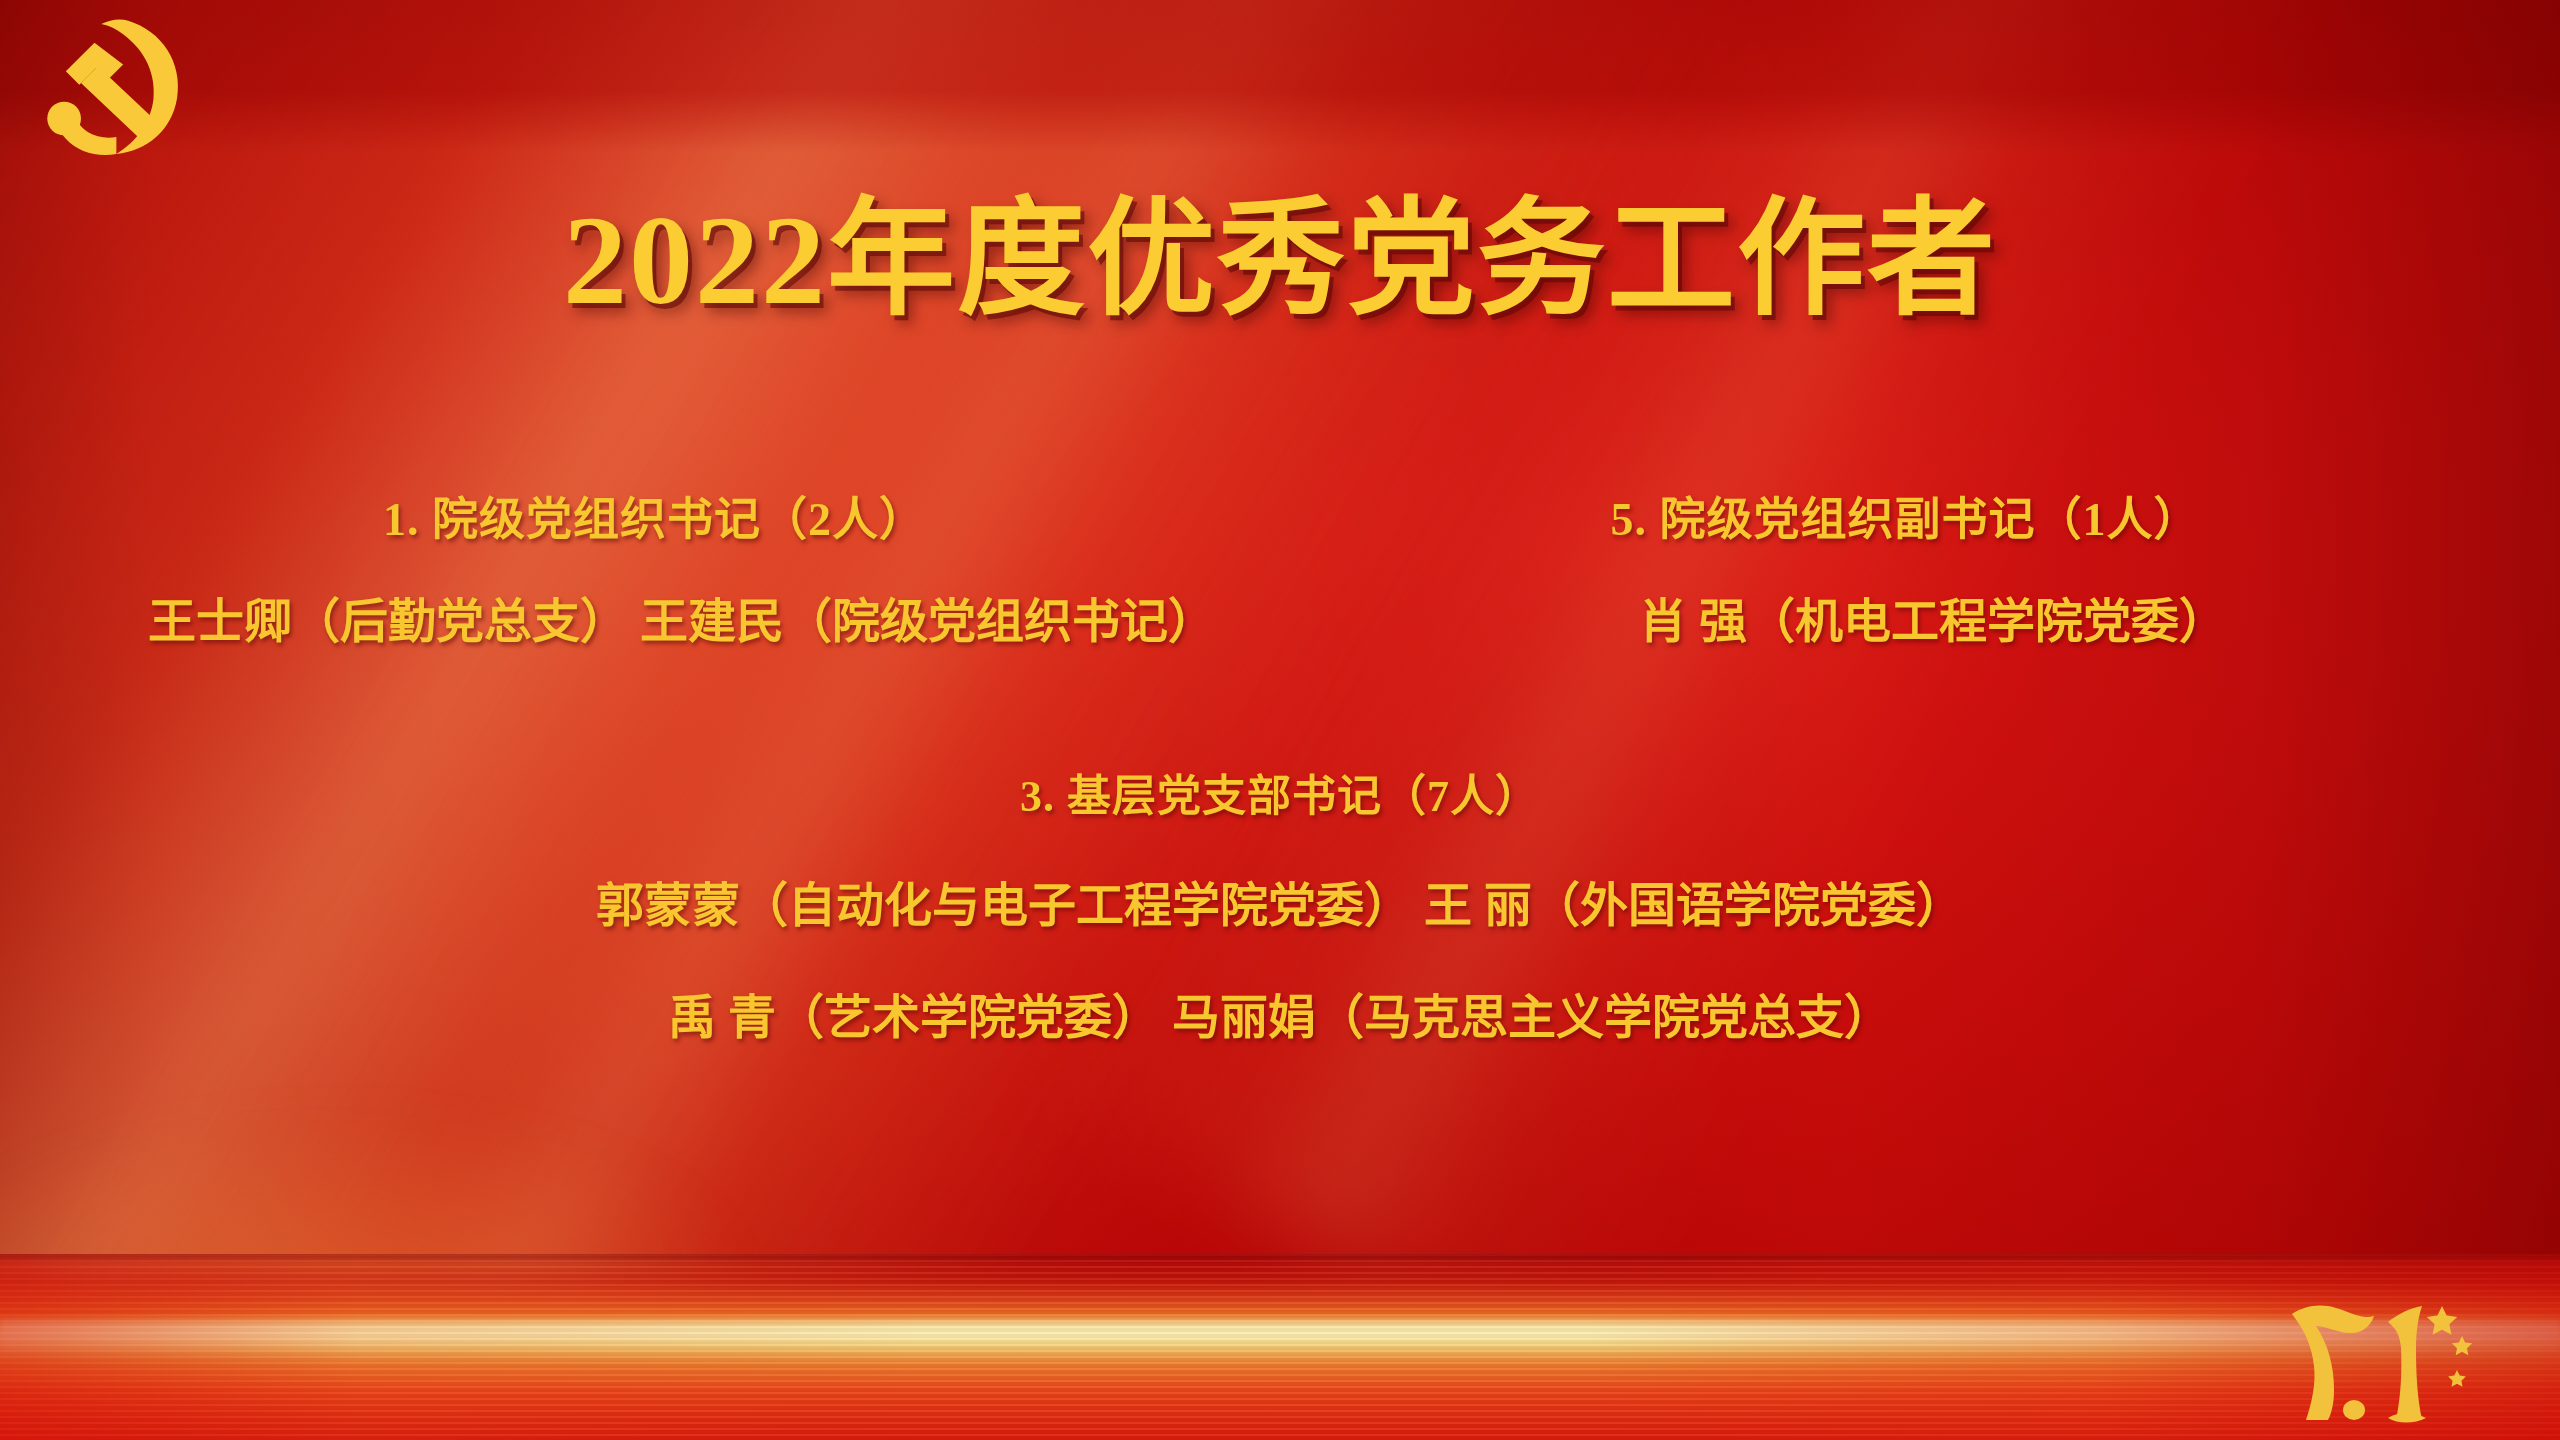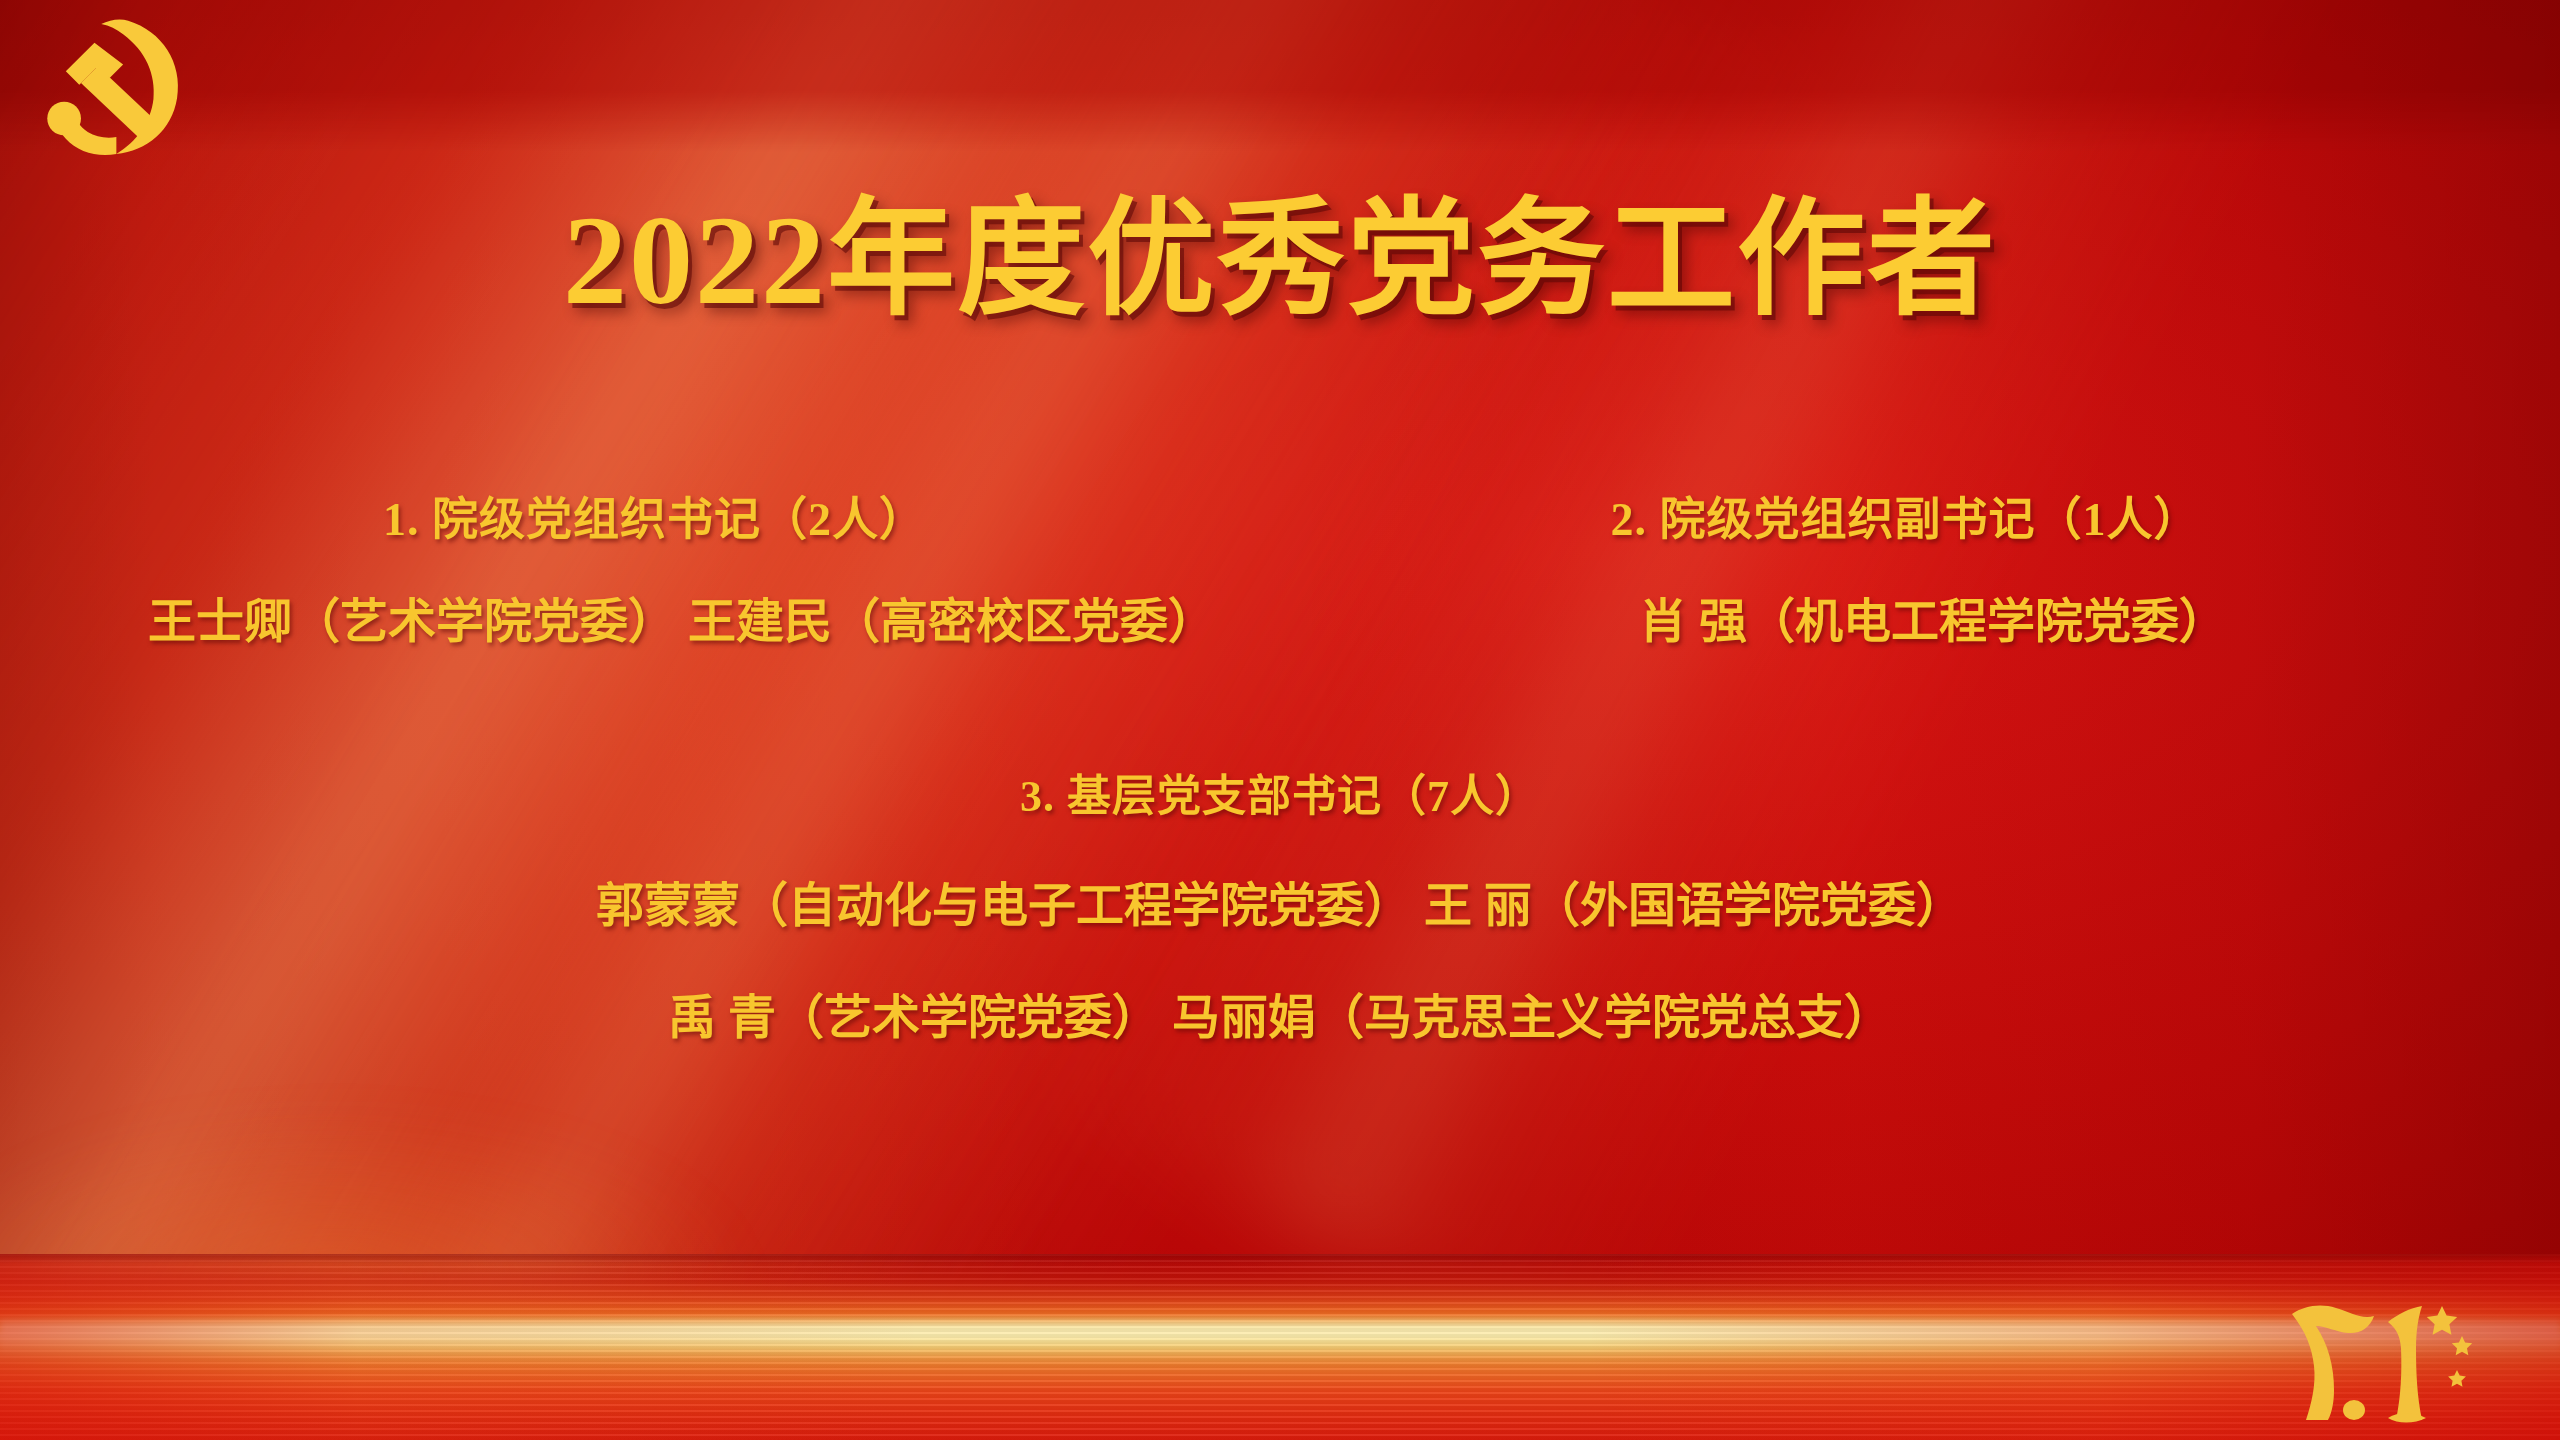--- a/index.html
+++ b/index.html
@@ -284,25 +284,25 @@
       </g>
     </svg>
   </div>
 
   <div class="title">2022年度优秀党务工作者</div>
 
   <div class="content">
 
     <div class="row heading-row">
       <div class="col left">1. 院级党组织书记（2人）</div>
-      <div class="col right">2. 院级党组织副书记（1人）</div>
+      <div class="col right">5. 院级党组织副书记（1人）</div>
     </div>
 
     <div class="row names-row">
-      <div class="col left">王士卿（艺术学院党委） 王建民（高密校区党委）</div>
+      <div class="col left">王士卿（后勤党总支） 王建民（院级党组织书记）</div>
       <div class="col right">肖 强（机电工程学院党委）</div>
     </div>
 
     <div class="center-heading">3. 基层党支部书记（7人）</div>
 
     <div class="center-names r1">郭蒙蒙（自动化与电子工程学院党委） 王 丽（外国语学院党委）</div>
 
     <div class="center-names r2">禹 青（艺术学院党委） 马丽娟（马克思主义学院党总支）</div>
 
 

